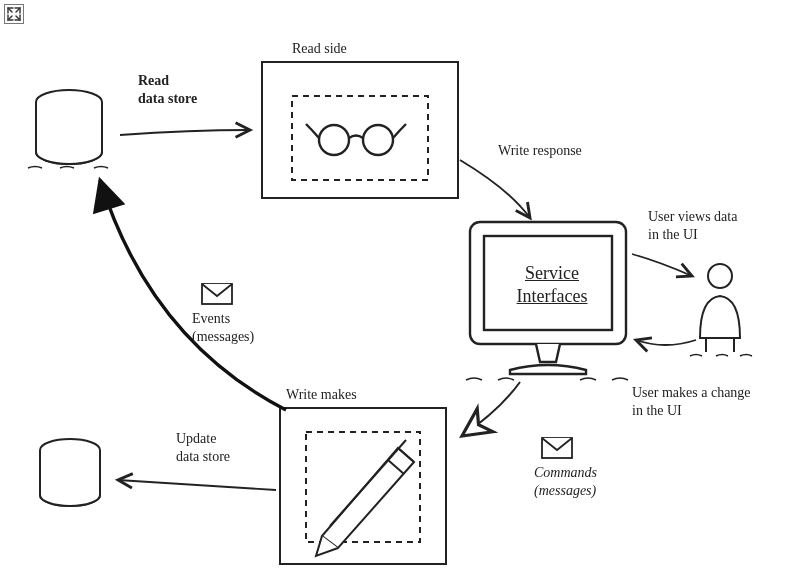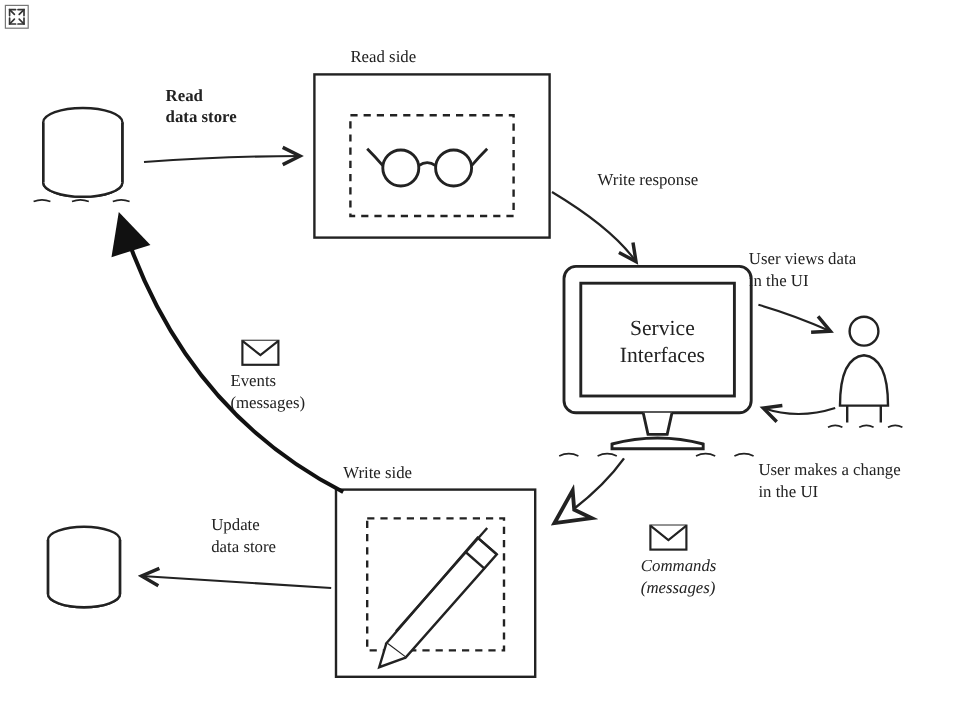--- a/index.html
+++ b/index.html
@@ -123,25 +123,25 @@
 
     <path d="M286 410 Q150 340 100 180" stroke="#111" stroke-width="3.4" fill="none" marker-end="url(#arrBold)"></path>
   </svg>
 
   <div class="lbl" style="left:138px; top:72px;font-weight:bold;">Read
 data store</div>
   <div class="lbl" style="left:292px; top:40px;">Read side</div>
   <div class="lbl" style="left:498px; top:142px;">Write response</div>
   <div class="lbl" style="left:192px; top:310px;">Events
 (messages)</div>
-  <div class="lbl" style="left:624px; top:208px;">User views data
+  <div class="lbl" style="left:648px; top:208px;">User views data
 in the UI</div>
-  <div class="lbl" style="left:512px; top:262px; font-size:18px; text-align:center; width:80px; white-space:normal;">Service
+  <div class="lbl" style="left:512px; top:262px; font-size:18px; text-align:center; width:80px; white-space:normal;text-decoration:underline;">Service
 Interfaces</div>
   <div class="lbl" style="left:632px; top:384px;">User makes a change
 in the UI</div>
-  <div class="lbl" style="left:286px; top:386px;">Write side</div>
+  <div class="lbl" style="left:286px; top:386px;">Write makes</div>
   <div class="lbl" style="left:176px; top:430px;">Update
 data store</div>
   <div class="lbl" style="left:534px; top:464px;font-style:italic;">Commands
 (messages)</div>
 
 </div>
 
 </body></html>

